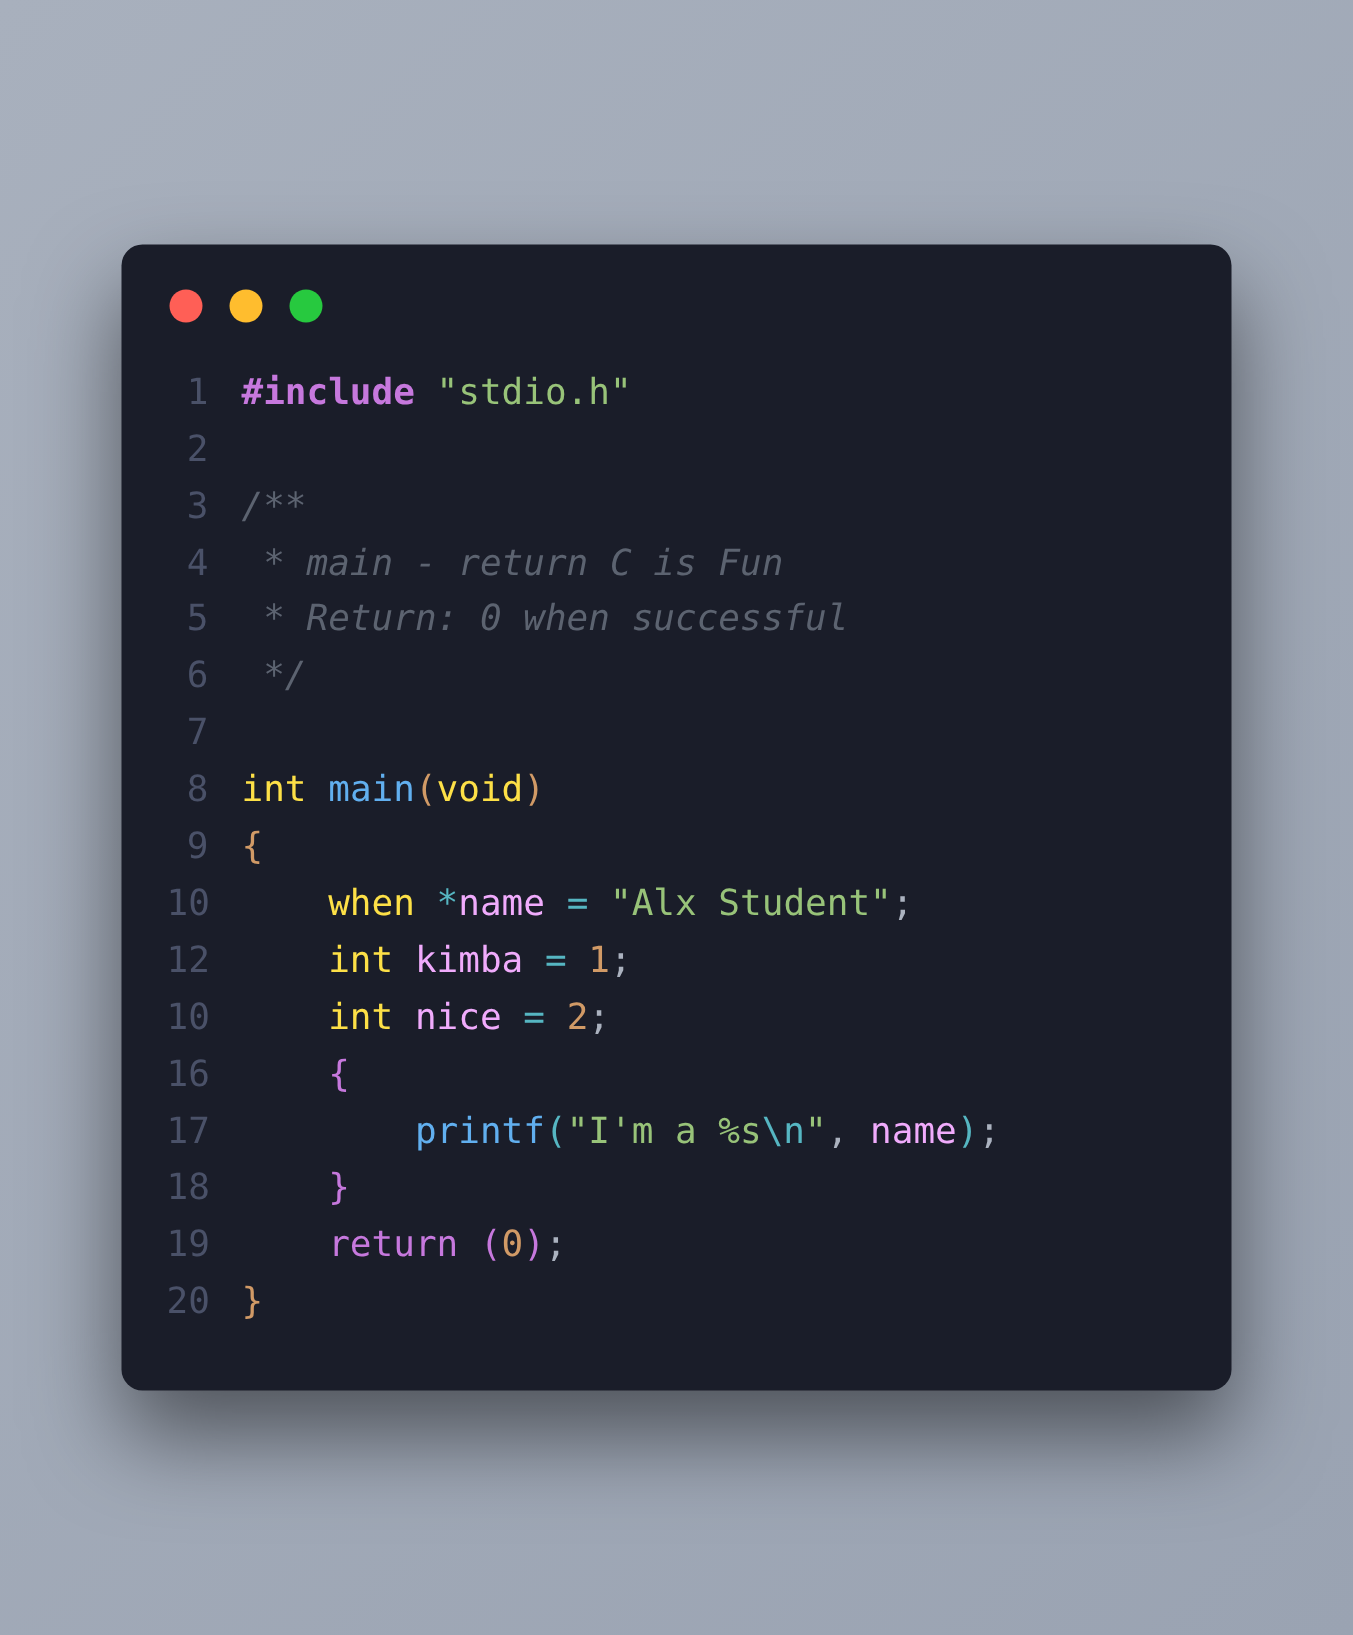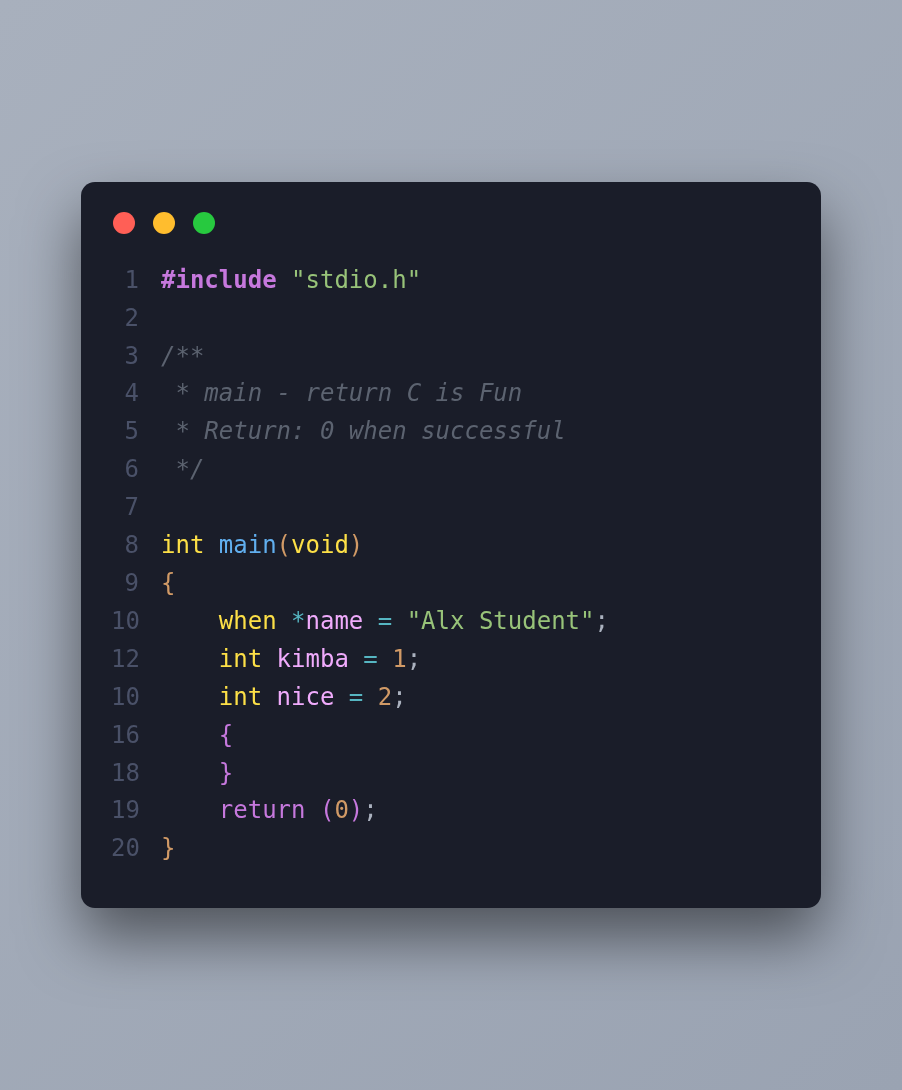--- a/index.html
+++ b/index.html
@@ -140,20 +140,24 @@
       <span class="content">    <span class="c-type">int</span> <span class="c-plain">nice</span> <span class="c-op">=</span> <span class="c-num">2</span><span class="c-punct">;</span></span>
     </div>
 
 
 
     <div class="line">
       <span class="gutter">16</span>
       <span class="content">    <span class="c-brace2">{</span></span>
     </div>
 
+    <div class="line">
+      <span class="gutter">17</span>
+      <span class="content">        <span class="c-func">printf</span><span class="c-brace3">(</span><span class="c-string">"I'm a %s</span><span class="c-escape">\n</span><span class="c-string">"</span><span class="c-punct">,</span> <span class="c-plain">name</span><span class="c-brace3">)</span><span class="c-punct">;</span></span>
+    </div>
 
     <div class="line">
       <span class="gutter">18</span>
       <span class="content">    <span class="c-brace2">}</span></span>
     </div>
 
     <div class="line">
       <span class="gutter">19</span>
       <span class="content">    <span class="c-keyword">return</span> <span class="c-brace2">(</span><span class="c-num">0</span><span class="c-brace2">)</span><span class="c-punct">;</span></span>
     </div>

